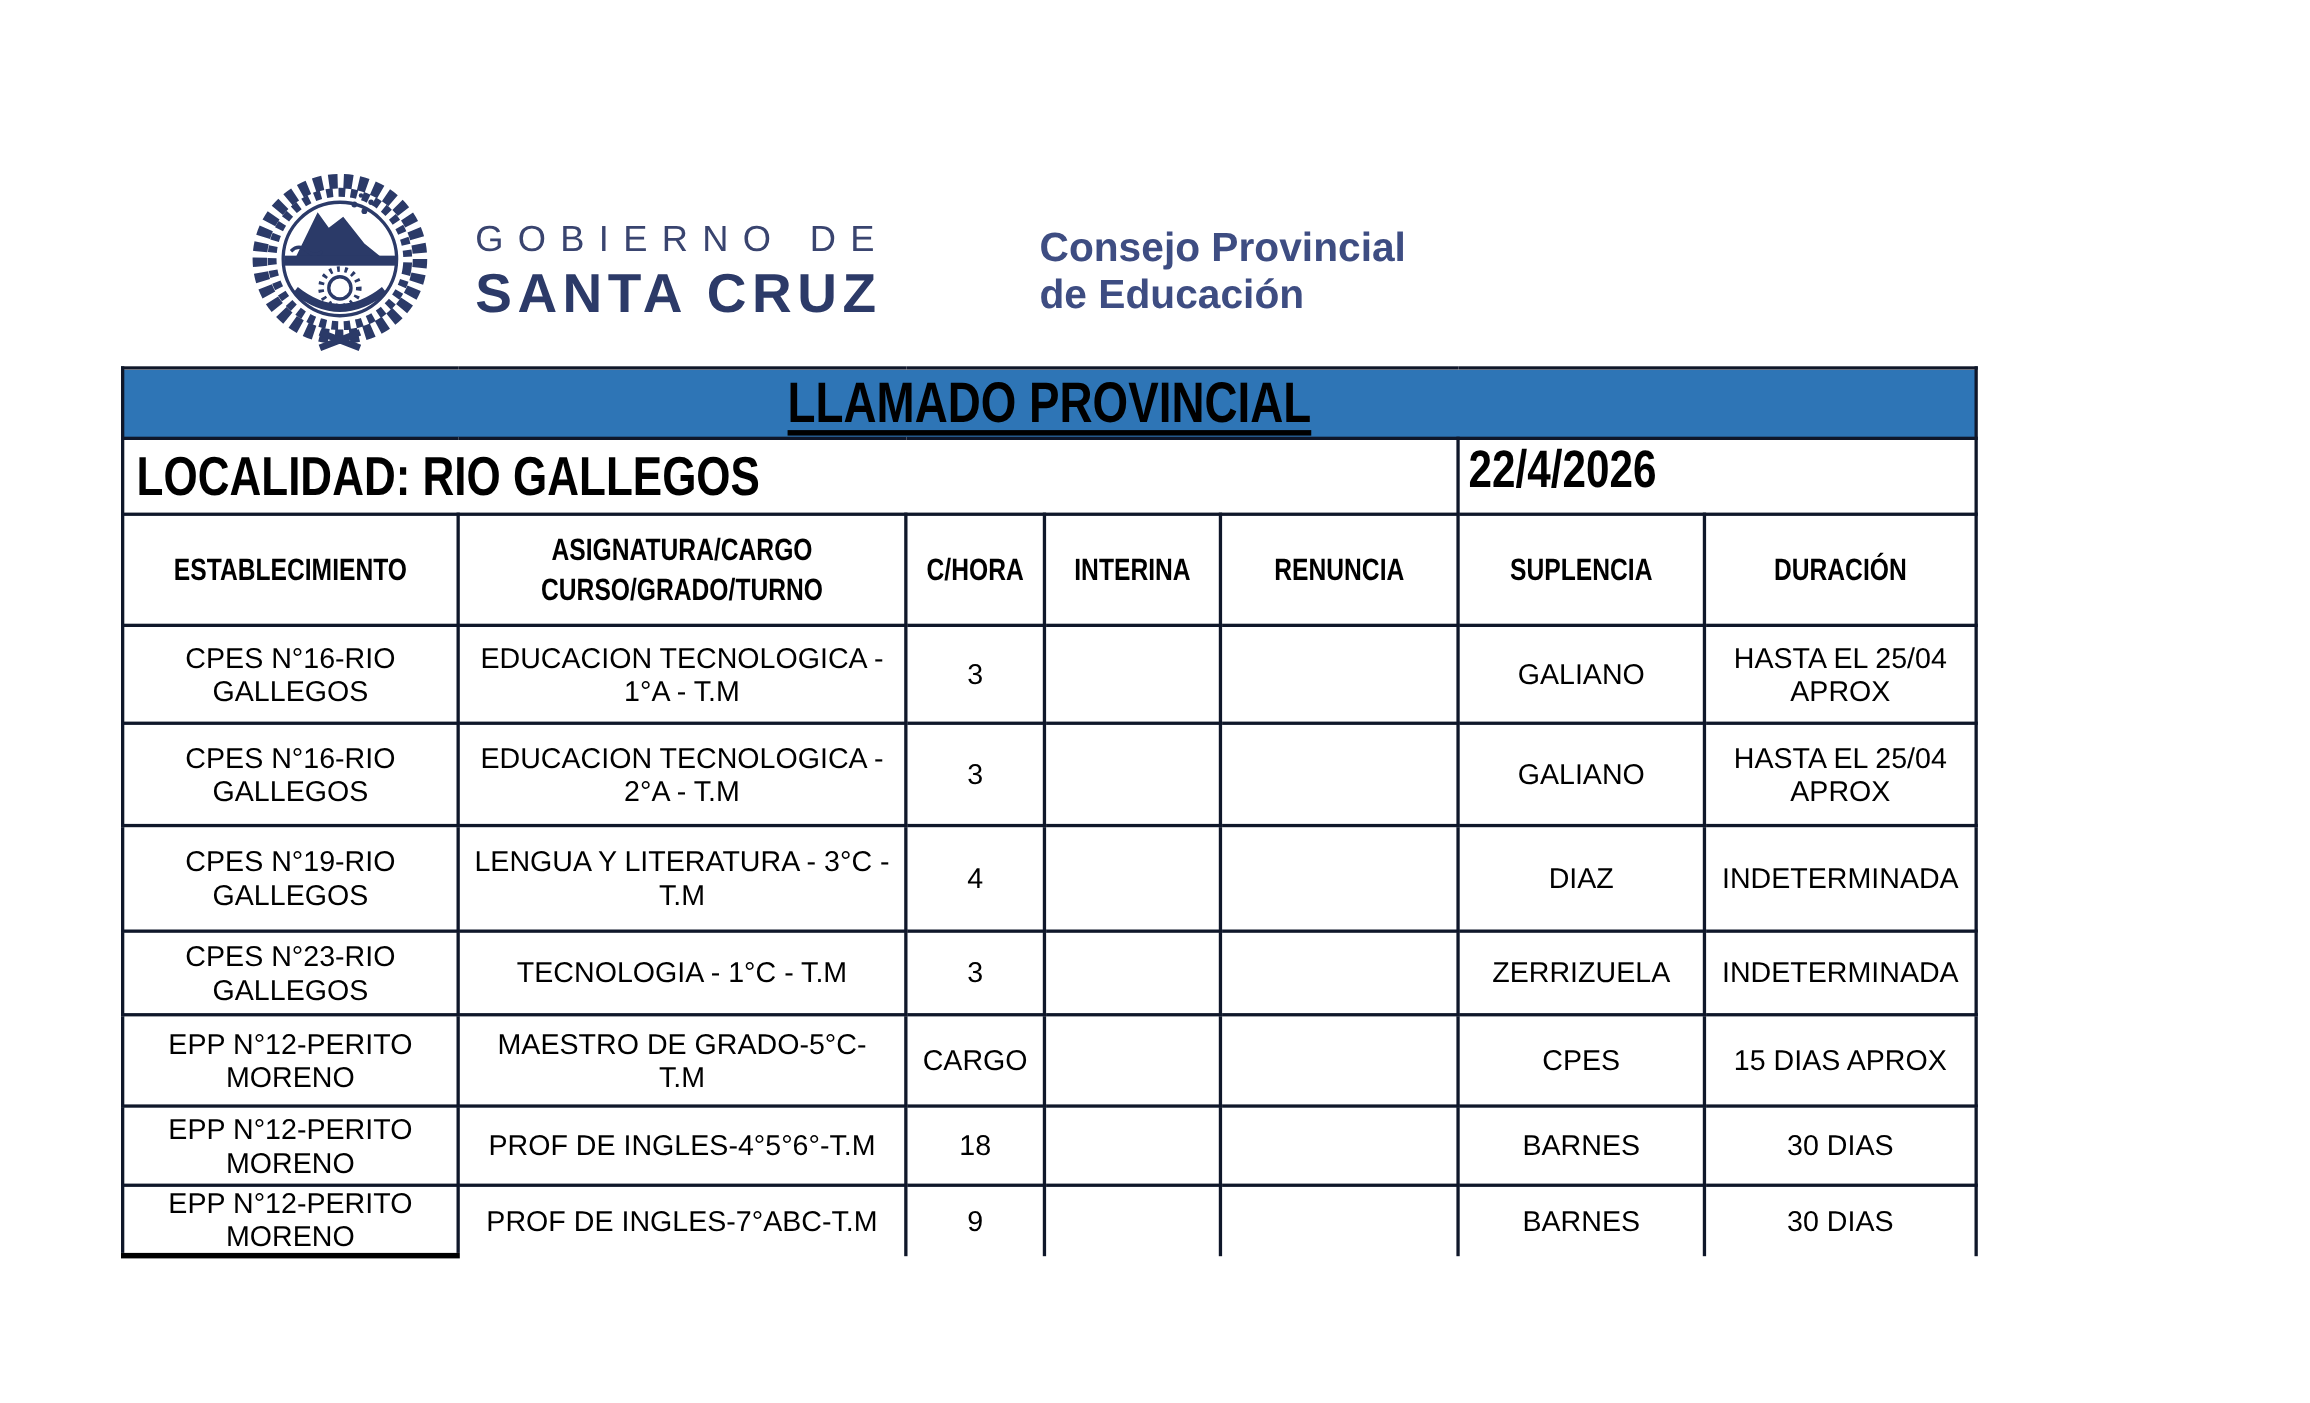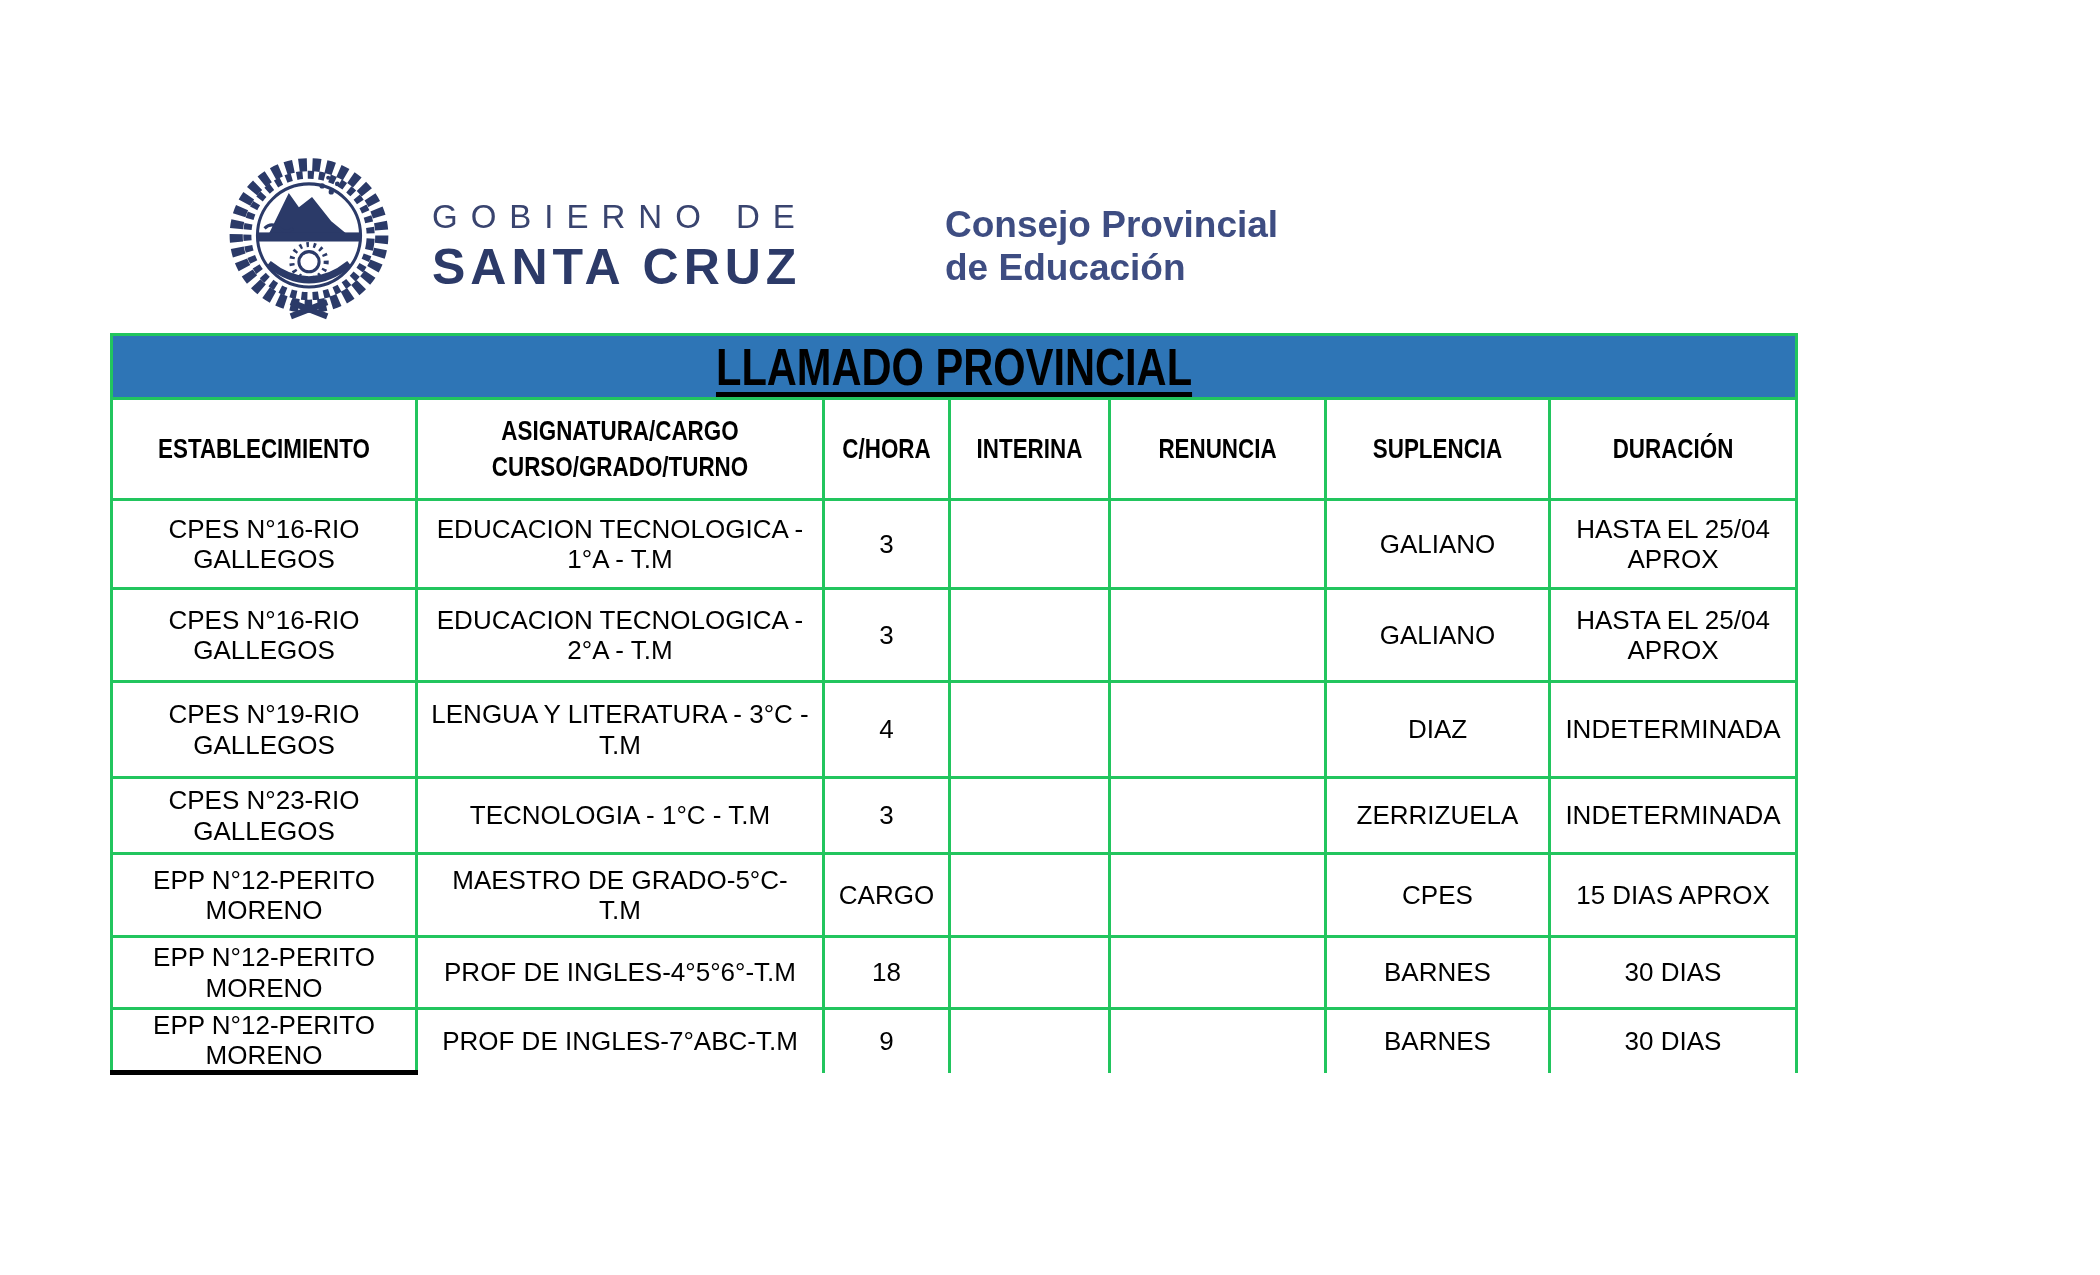--- a/index.html
+++ b/index.html
@@ -14,21 +14,21 @@
   .gov-text{position:absolute;left:432px;top:198px;color:#2C3A68;}
   .gov-line1{font-size:33px;font-weight:400;letter-spacing:13px;color:#39446F;white-space:nowrap;}
   .gov-line2{font-size:50px;font-weight:bold;letter-spacing:5px;margin-top:2px;white-space:nowrap;}
   .council-text{position:absolute;left:945px;top:204px;color:#3E4D82;font-size:37px;font-weight:bold;line-height:1.16;}
   .council-text div{white-space:nowrap;}
   
   table.doc{
     position:absolute;left:110px;top:333px;width:1685px;
     border-collapse:collapse;table-layout:fixed;
   }
-  table.doc td,table.doc th{border:3px solid #22c55e;padding:0;overflow:hidden;}
+  table.doc td,table.doc th{border:3px solid #0f172a;padding:0;overflow:hidden;}
   
   .cd{display:block;width:125%;transform:scaleX(0.8);transform-origin:left center;white-space:pre-line;}
   
   .banner-cell{height:61px;background:#2E75B6;vertical-align:middle;}
   .banner-title{font-size:52px;font-weight:bold;text-align:center;color:#000;
     text-decoration:underline;text-decoration-thickness:5px;text-underline-offset:7px;line-height:1;}
   
   .loc-cell{height:66px;vertical-align:middle;background:#fff;}
   .loc-title{font-size:50px;font-weight:bold;text-align:left;padding-left:14px;line-height:1;}
   .date-cell{height:66px;vertical-align:top;background:#fff;}
@@ -100,20 +100,28 @@
     <col style="width:247px">
   </colgroup>
 
   <tbody>
       <tr>
     <td class="banner-cell" colspan="7">
       <span class="cd banner-title">LLAMADO PROVINCIAL</span>
     </td>
   </tr>
 
+  <tr>
+    <td class="loc-cell" colspan="5">
+      <span class="cd loc-title">LOCALIDAD: RIO GALLEGOS</span>
+    </td>
+    <td class="date-cell" colspan="2">
+      <span class="cd date-text">22/4/2026</span>
+    </td>
+  </tr>
 
   <tr class="hdr">
     <th>
           <span class="cd hdr-text">ESTABLECIMIENTO</span>
         </th>
     <th>
           <span class="cd hdr-text">ASIGNATURA/CARGO
 CURSO/GRADO/TURNO</span>
         </th>
     <th>

